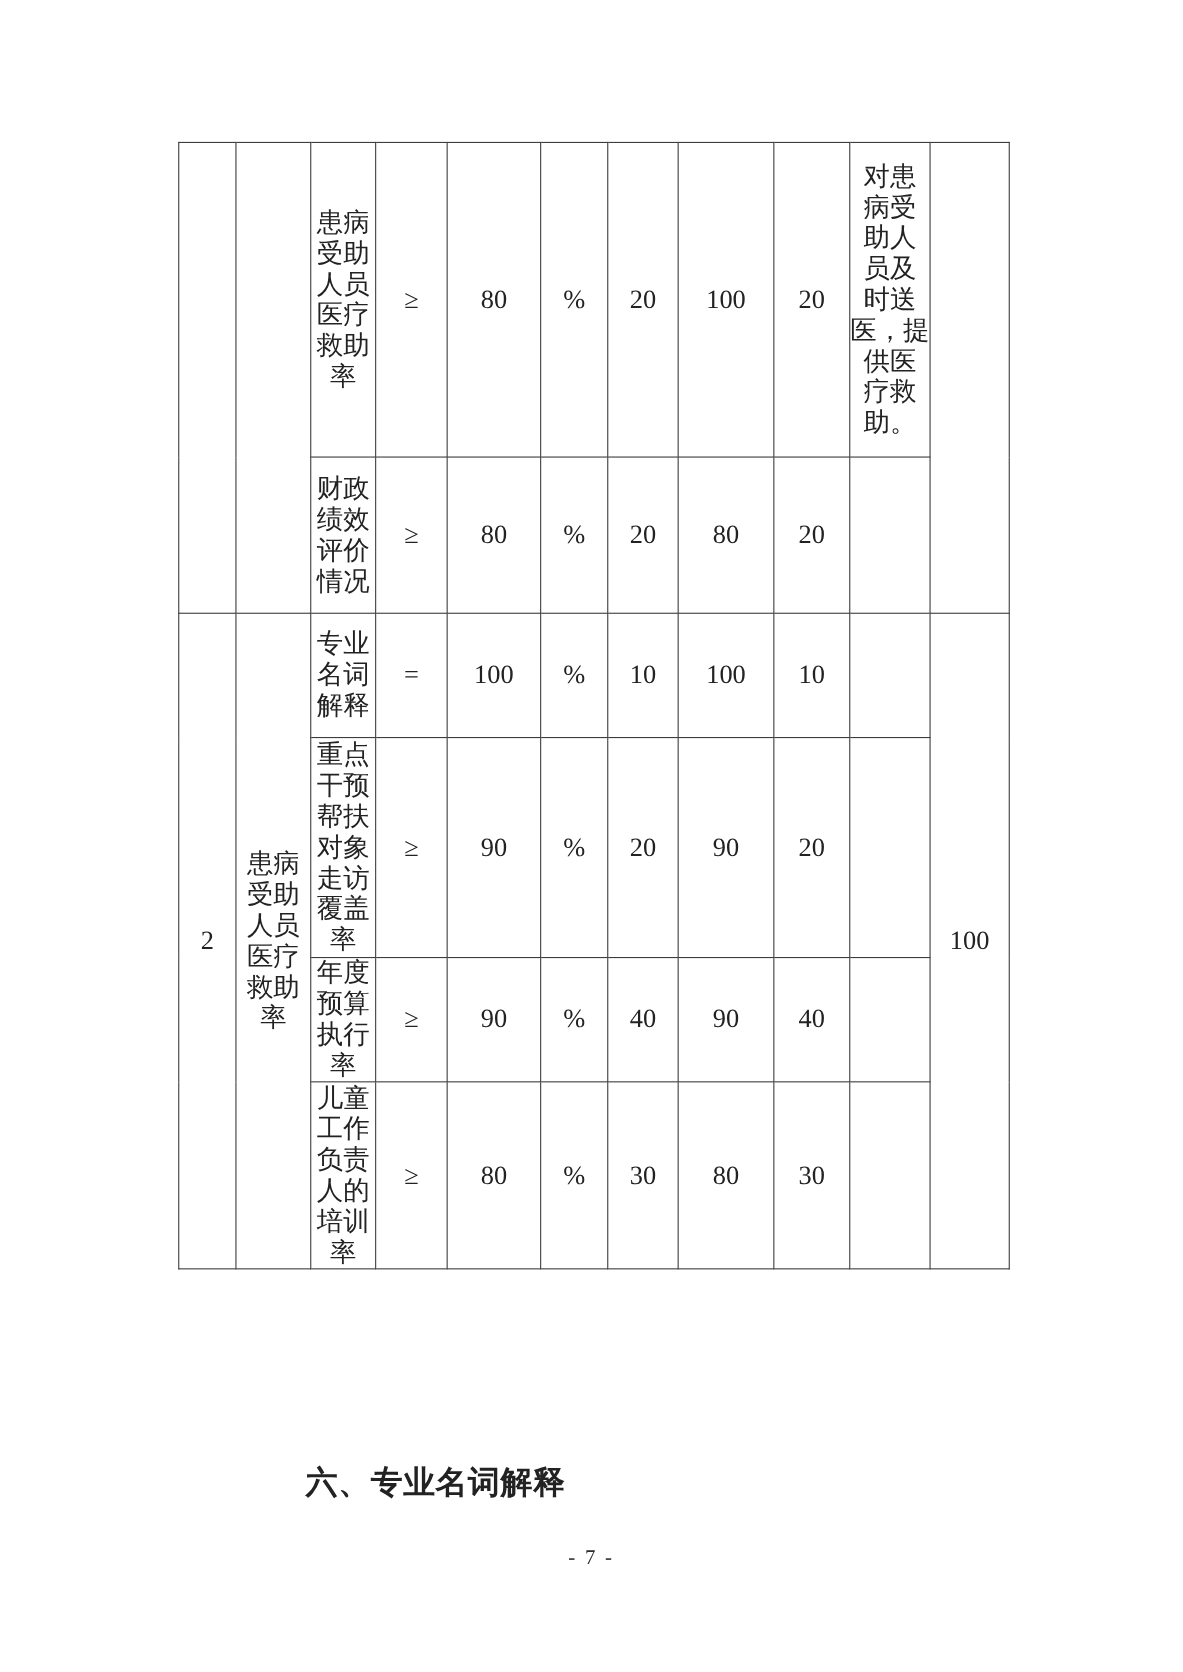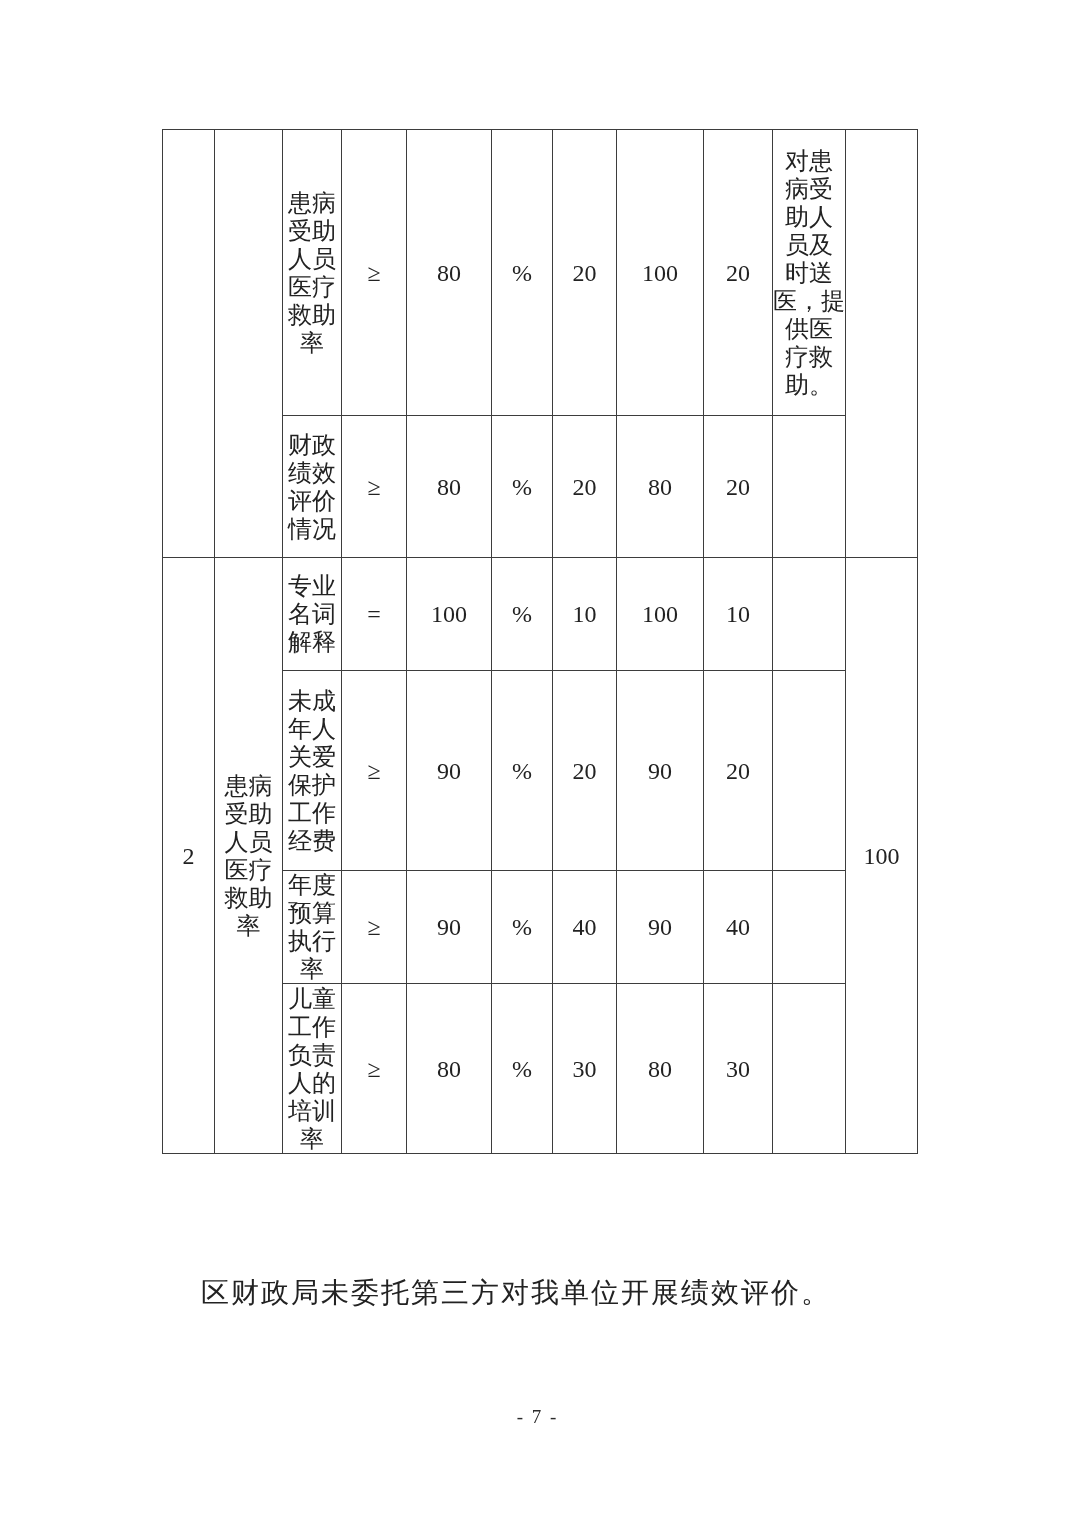--- a/index.html
+++ b/index.html
@@ -151,21 +151,21 @@
         <td class="operator-cell">=</td>
         <td>100</td>
         <td>%</td>
         <td>10</td>
         <td>100</td>
         <td>10</td>
         <td class="note-cell"></td>
         <td rowspan="4">100</td>
       </tr>
       <tr class="row-d">
-        <td class="indicator-cell">未成年人关爱保护工作经费</td>
+        <td class="indicator-cell">重点干预帮扶对象走访覆盖率</td>
         <td class="operator-cell">≥</td>
         <td>90</td>
         <td>%</td>
         <td>20</td>
         <td>90</td>
         <td>20</td>
         <td class="note-cell"></td>
       </tr>
       <tr class="row-e">
         <td class="indicator-cell">年度预算执行率</td>
@@ -183,16 +183,16 @@
         <td>80</td>
         <td>%</td>
         <td>30</td>
         <td>80</td>
         <td>30</td>
         <td class="note-cell"></td>
       </tr>
     </tbody>
   </table>
 
-  <div class="eval-body">区财政局未委托第三方对我单位开展绩效评价。</div>
+  <div class="terms-heading">六、专业名词解释</div>
   <div class="page-number">- 7 -</div>
 
 </div>
 
 </body></html>

